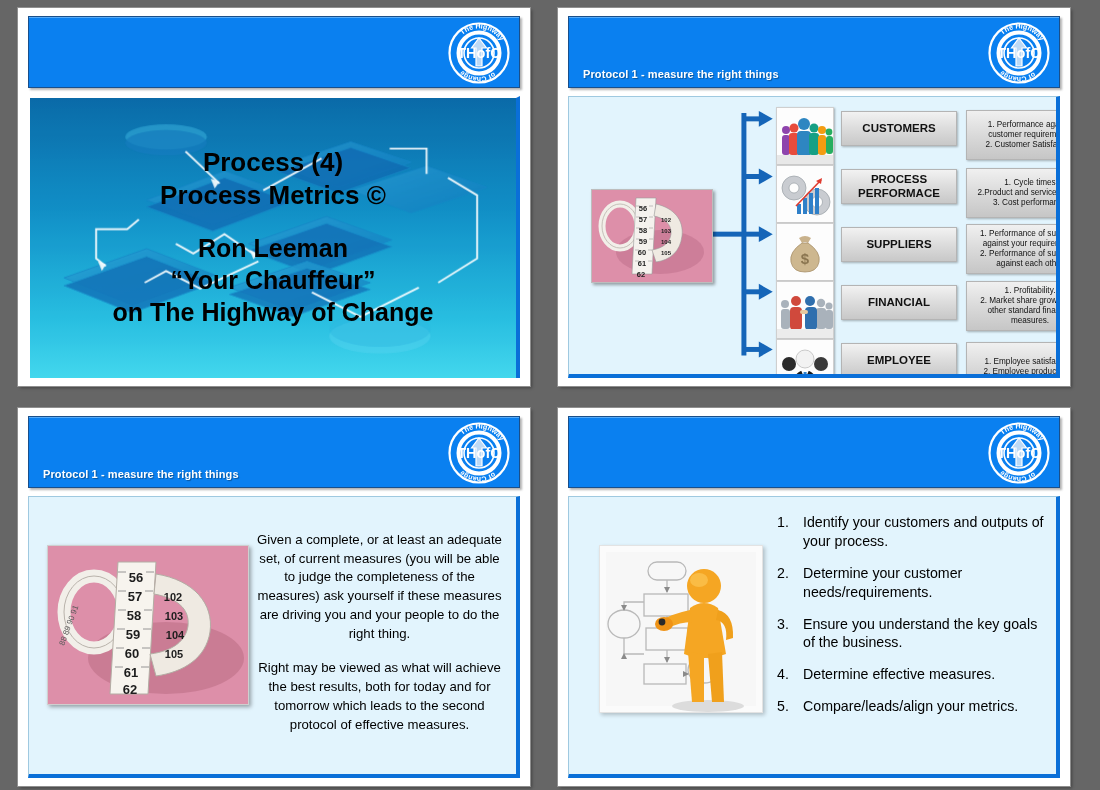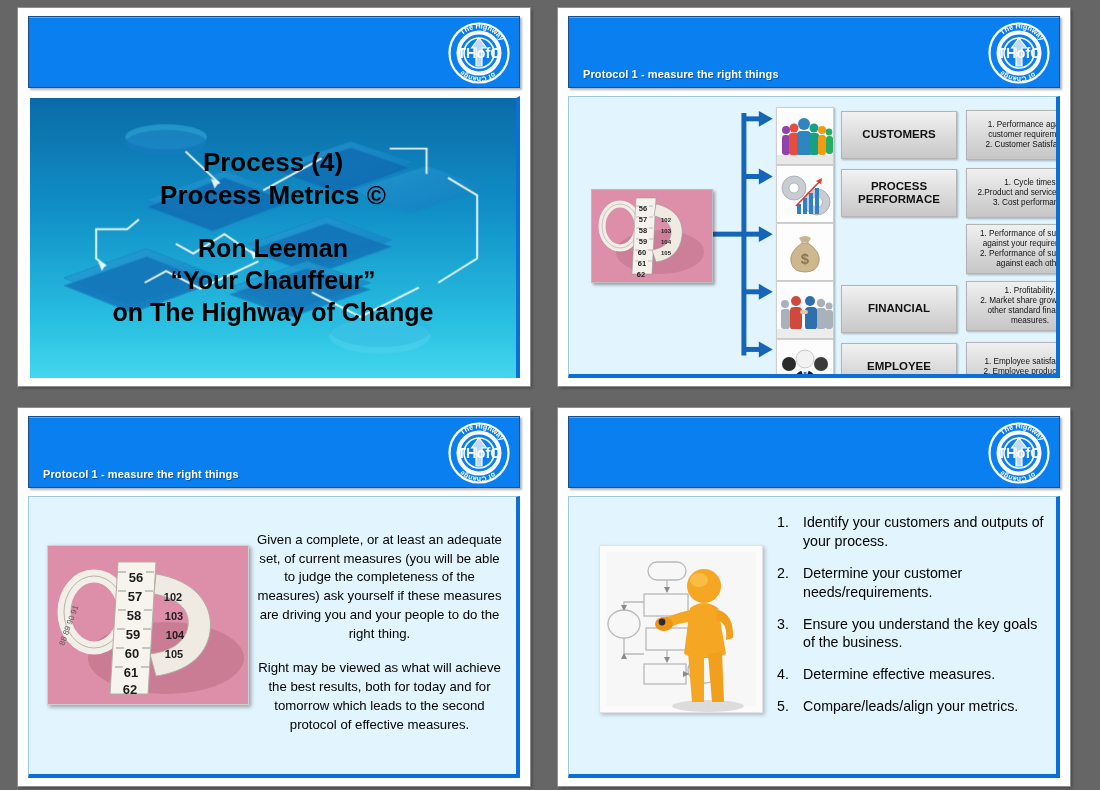--- a/index.html
+++ b/index.html
@@ -98,21 +98,21 @@
     background:linear-gradient(160deg,#e79bb3 0%, #e08aa6 45%, #cf7894 100%);
     border:1px solid #bdbdbd;
     box-shadow:2px 2px 3px rgba(0,0,0,.35);
     overflow:hidden;
   }
   .tapeimg svg{display:block}
   .col-icon{position:absolute;left:207px;width:56px;height:56px;
     background:#fbfbfb;border:1px solid #cfcfcf;
     box-shadow:1px 1px 2px rgba(0,0,0,.3);overflow:hidden}
   .col-label{
-    position:absolute;left:272px;width:116px;height:48px;
+    position:absolute;left:272px;width:116px;height:35px;
     background:linear-gradient(180deg,#f2f2f2 0%,#dcdcdc 50%,#c8c8c8 100%);
     border:1px solid #b4b4b4;
     box-shadow:1px 1px 2px rgba(0,0,0,.28);
     display:flex;align-items:center;justify-content:center;
     text-align:center;font-size:11.5px;font-weight:bold;color:#111;
     line-height:1.15;box-sizing:border-box;
   }
   .col-detail{
     position:absolute;left:397px;width:128px;height:50px;
     background:linear-gradient(180deg,#f0f0f0 0%,#dadada 50%,#c6c6c6 100%);
@@ -364,20 +364,21 @@
         <div class="col-detail" style="top:71px">1. Cycle times<br>2.Product and service quality<br>3. Cost performance</div>
 
         <div class="col-icon" style="top:126px">
           <svg viewBox="0 0 56 56" width="56" height="56">
             <rect width="56" height="56" fill="#fdfdfd"></rect>
             <path d="M22 14 Q28 10 34 14 L31 19 Q28 17 25 19 Z" fill="#c9b28c"></path>
             <path d="M25 19 Q12 28 14 38 Q16 48 28 48 Q40 48 42 38 Q44 28 31 19 Z" fill="#cdb78f" stroke="#a8916a" stroke-width=".8"></path>
             <text x="28" y="40" text-anchor="middle" font-family="'Liberation Sans',sans-serif" font-size="15" font-weight="bold" fill="#8a7550">$</text>
           </svg>
         </div>
+        <div class="col-label" style="top:130px">SUPPLIERS</div>
         <div class="col-detail" style="top:127px">1. Performance of suppliers against your requirements<br>2. Performance of suppliers against each other</div>
 
         <div class="col-icon" style="top:184px">
           <svg viewBox="0 0 56 56" width="56" height="56">
             <rect width="56" height="56" fill="#fdfdfd"></rect>
             <g fill="#a9b2bb">
               <circle cx="8" cy="22" r="4"></circle>
                 <rect x="4" y="27" width="9" height="20" rx="3"></rect>
               <circle cx="44" cy="21" r="4.2"></circle>
                 <rect x="39" y="26" width="10" height="21" rx="3"></rect>

